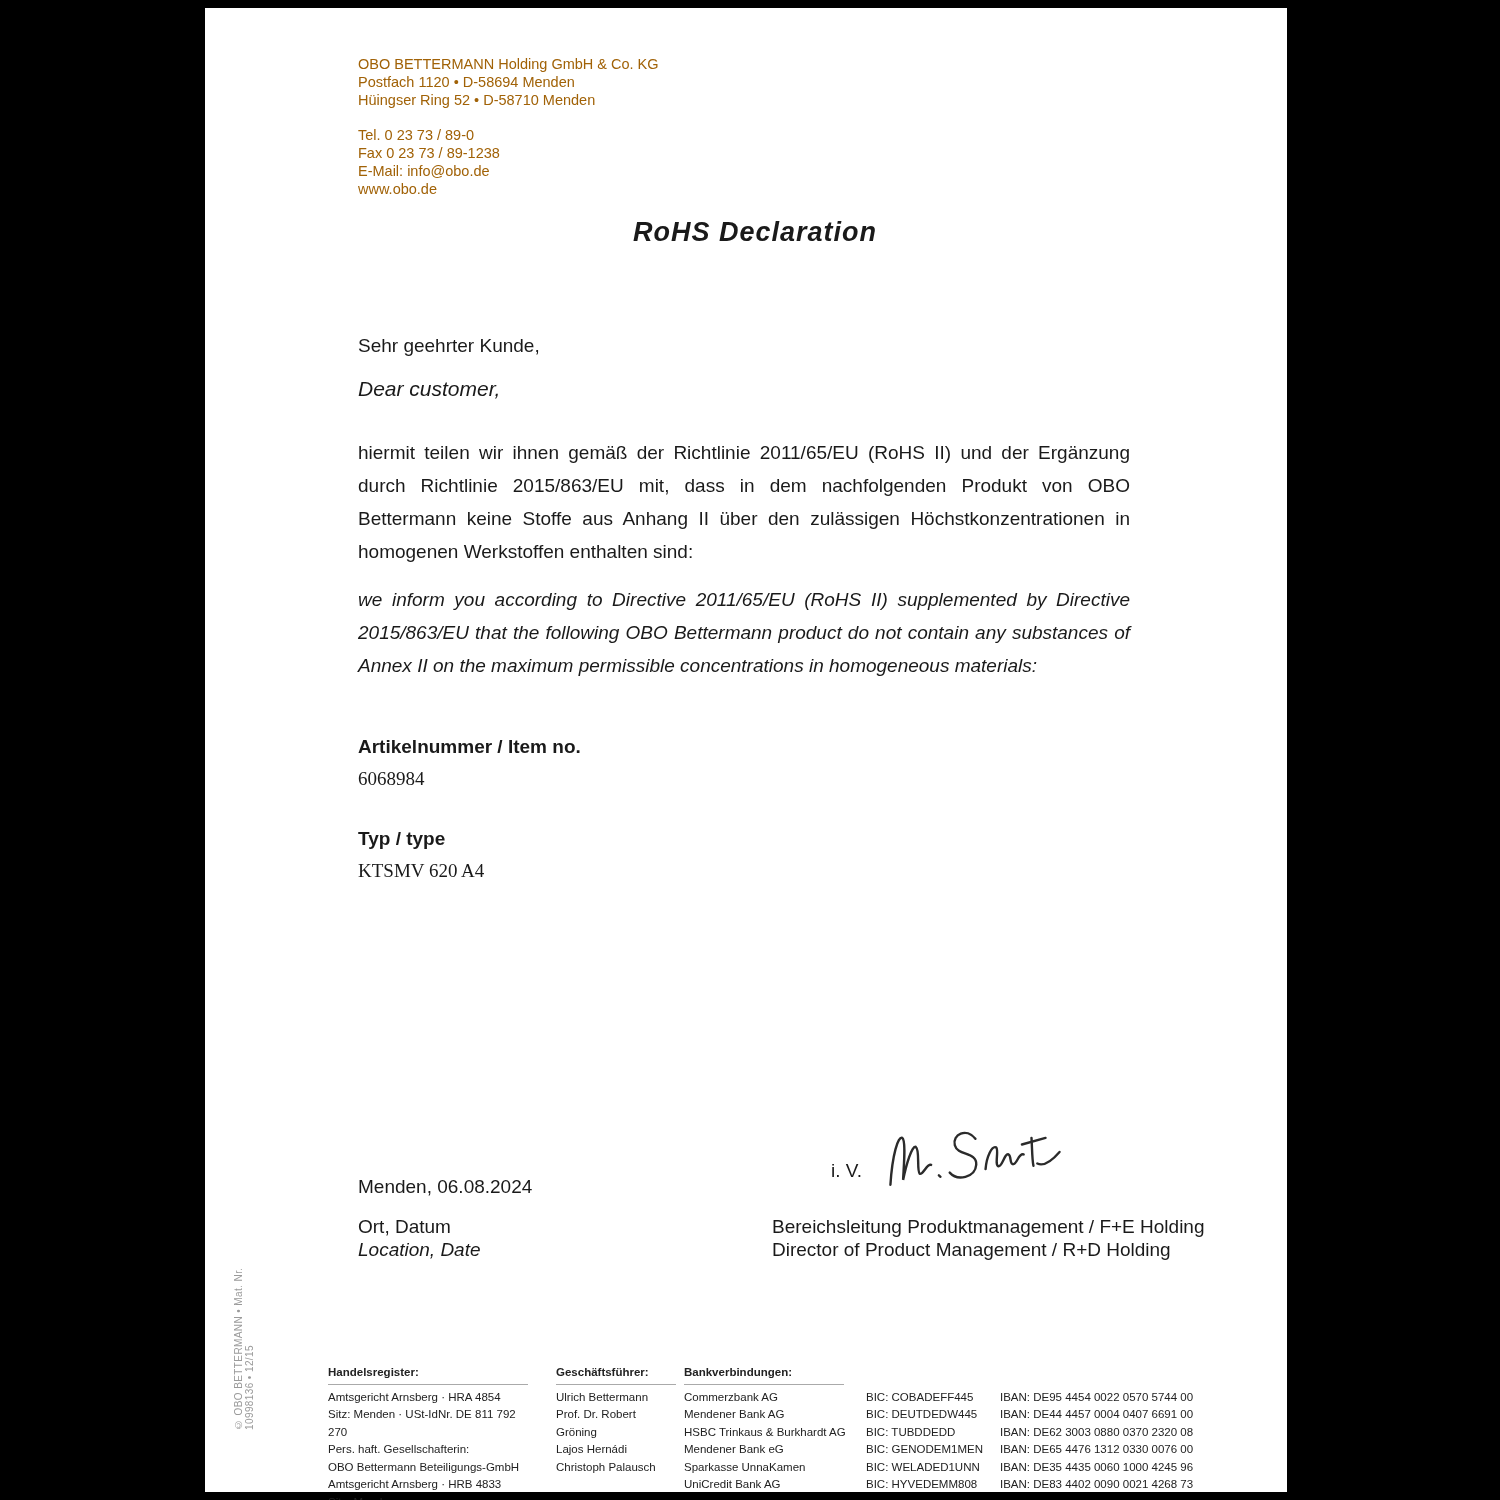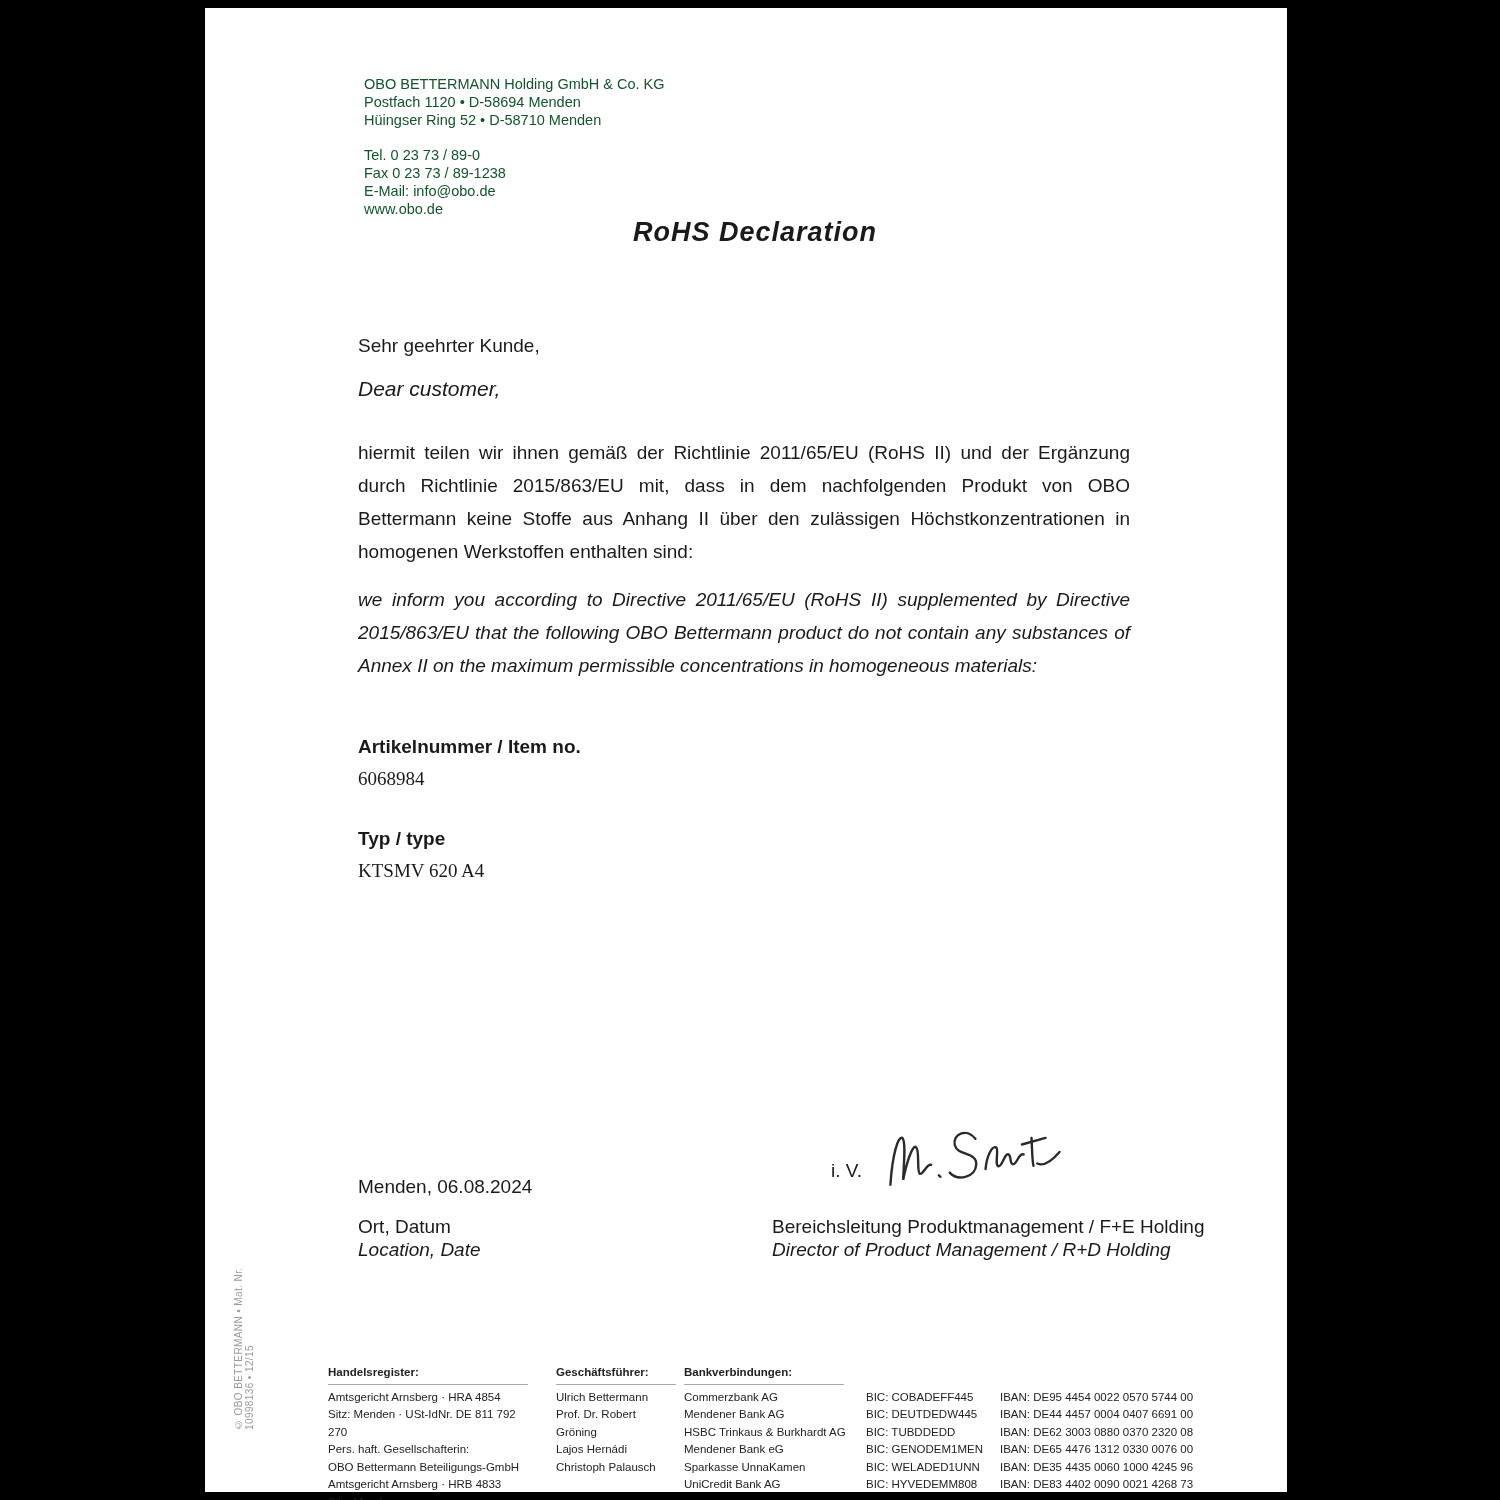--- a/index.html
+++ b/index.html
@@ -1,21 +1,21 @@
 <!DOCTYPE html>
 <html><head>
 <meta charset="utf-8">
 <style>
   html,body{margin:0;padding:0;background:#000;}
   .canvas{position:relative;width:1500px;height:1500px;background:#000;overflow:hidden;
           font-family:"Liberation Sans",sans-serif;color:#1a1a1a;}
   .page{position:absolute;left:205px;top:8px;width:1082px;height:1484px;background:#fff;}
 
   
-  .sender{position:absolute;left:159px;top:47px;font-size:14.5px;line-height:18px;color:#14532d;margin-top:20px;}
+  .sender{position:absolute;left:153px;top:47px;font-size:14.5px;line-height:18px;color:#a16207;}
   .sender .gap{height:17px;}
 
   
   .logo{position:absolute;left:800px;top:38px;width:165px;text-align:center;}
   .logo-obo{font-size:72px;font-weight:900;color:#F39200;letter-spacing:-1px;line-height:70px;}
   .logo-bettermann{font-size:16px;font-weight:bold;color:#F39200;letter-spacing:2.5px;margin-top:2px;}
   .logo-bar{height:5px;background:#F39200;margin-top:3px;}
 
   
   .title-wrap{position:absolute;left:153px;top:203px;width:794px;text-align:center;}
@@ -33,21 +33,21 @@
   .type-label{position:absolute;left:153px;top:820px;font-size:19px;font-weight:bold;}
   .type-value{position:absolute;left:153px;top:852px;font-size:19px;font-family:"Liberation Serif",serif;}
 
   
   .iv{position:absolute;left:626px;top:1140px;font-size:19px;margin-top:12px;}
   .sig-svg{position:absolute;left:672px;top:1108px;}
   .place-date{position:absolute;left:153px;top:1168px;font-size:19px;}
   .ort{position:absolute;left:153px;top:1208px;font-size:19px;}
   .location{position:absolute;left:153px;top:1231px;font-size:19px;font-style:italic;}
   .role-de{position:absolute;left:567px;top:1208px;font-size:19px;}
-  .role-en{position:absolute;left:567px;top:1231px;font-size:19px;font-style:italic;}
+  .role-en{position:absolute;left:567px;top:1231px;font-size:19px;}
 
   
   .side-note{position:absolute;left:28px;top:1232px;height:190px;writing-mode:vertical-rl;
              transform:rotate(180deg);font-size:10px;color:#9a9a9a;letter-spacing:.4px;}
 
   
   .footer{position:absolute;left:123px;top:1356px;width:960px;font-size:11.5px;line-height:17.5px;color:#222;}
   .f-label{font-weight:bold;border-bottom:1px solid #aaa;padding-bottom:2px;margin-bottom:4px;}
   .f-col1{position:absolute;left:0;top:0;width:200px;}
   .f-col2{position:absolute;left:228px;top:0;width:120px;}

